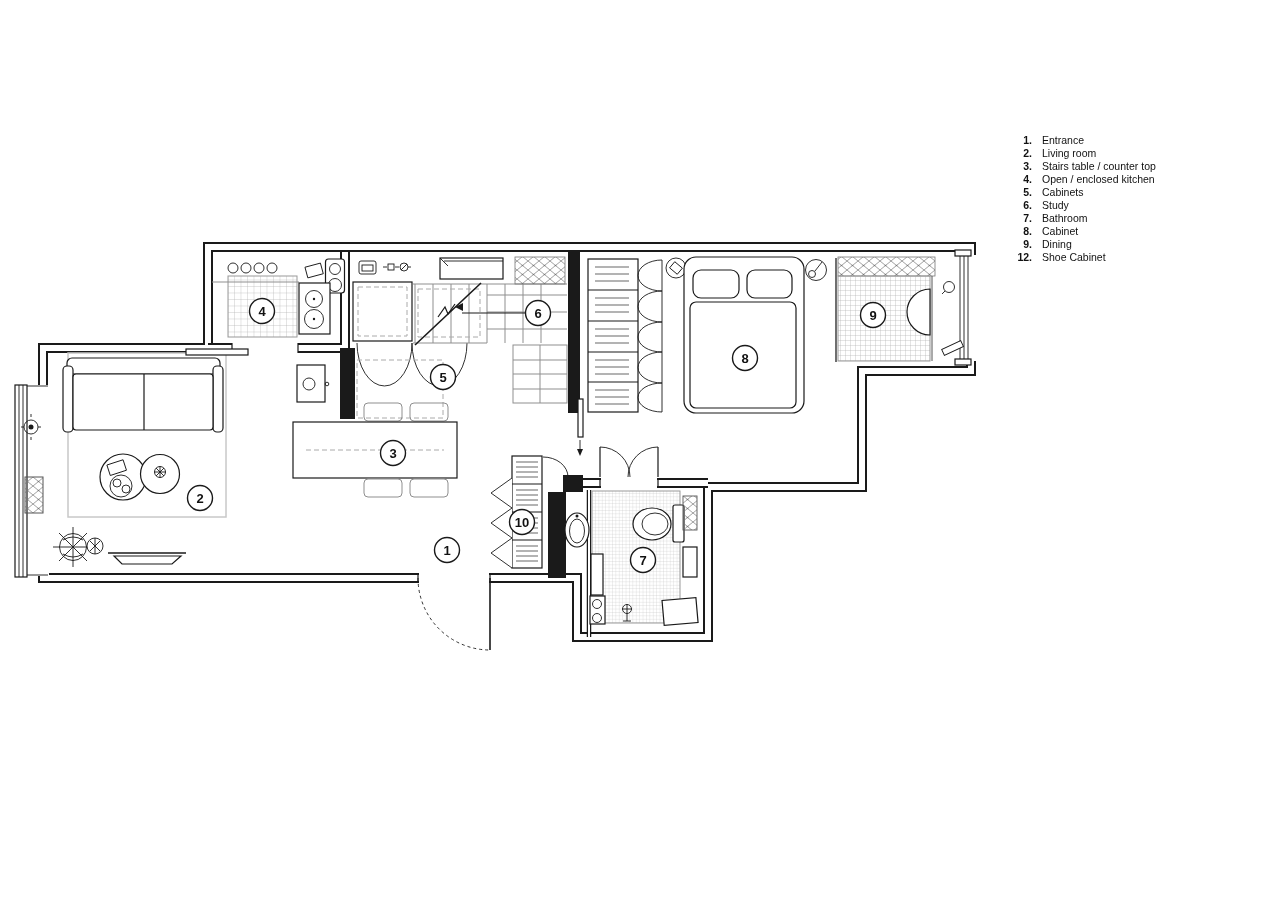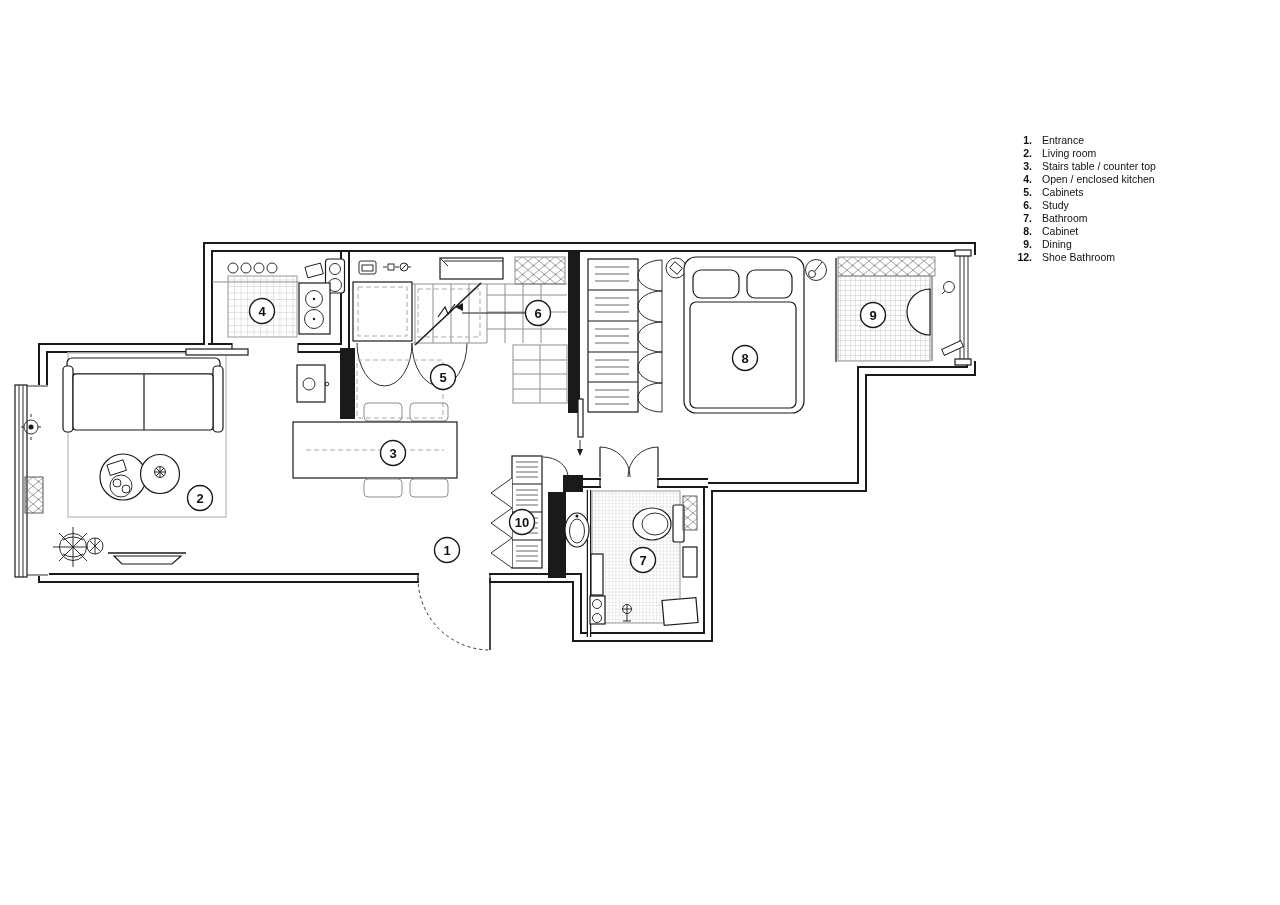--- a/index.html
+++ b/index.html
@@ -381,17 +381,17 @@
     <span class="lg-label">Cabinet</span>
   </div>
 
   <div class="lg-row">
     <span class="lg-num">9.</span>
     <span class="lg-label">Dining</span>
   </div>
 
   <div class="lg-row">
     <span class="lg-num">12.</span>
-    <span class="lg-label">Shoe Bathroom</span>
+    <span class="lg-label">Shoe Cabinet</span>
   </div>
 </div>
 
 </div>
 
 </body></html>

